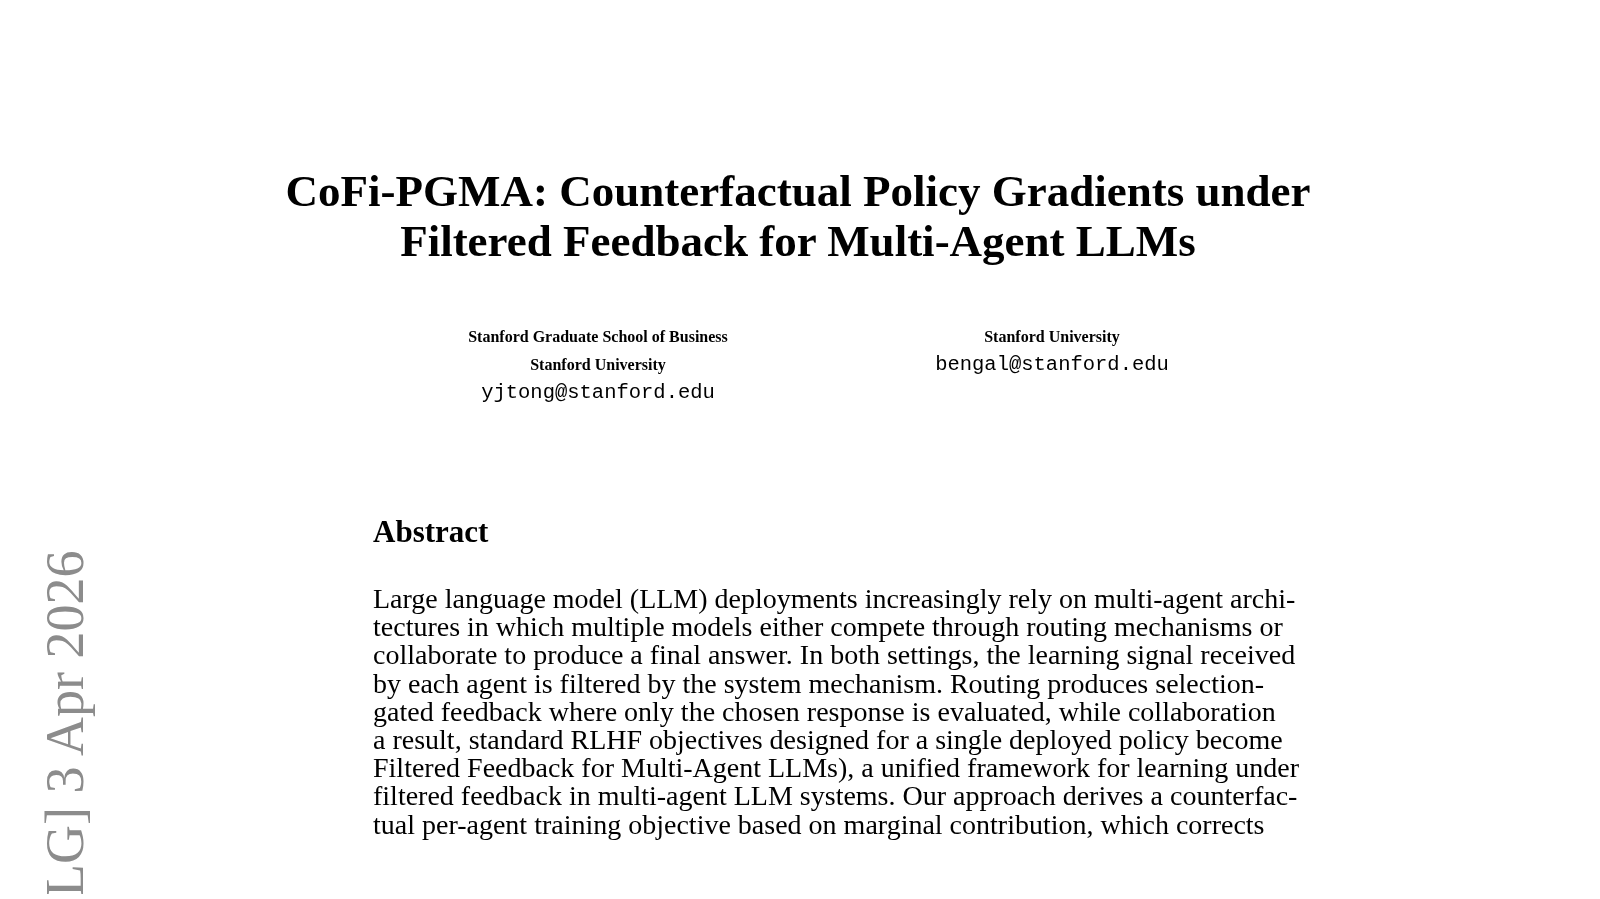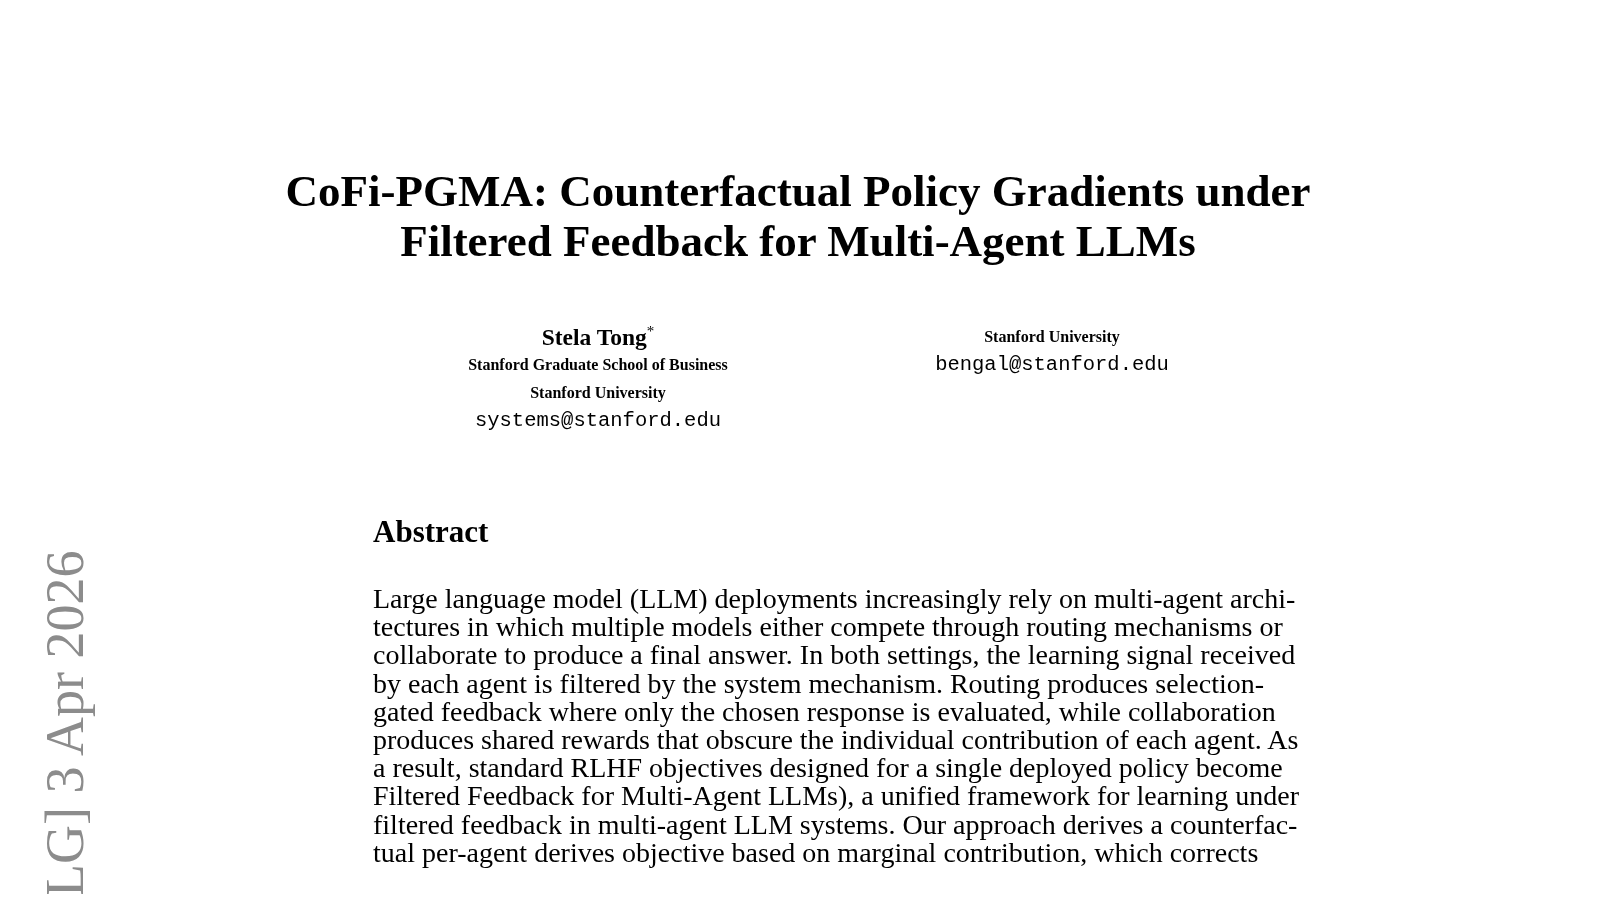--- a/index.html
+++ b/index.html
@@ -100,43 +100,41 @@
 <body>
 
 <div class="page">
 
   <div class="title-wrap">
     <div class="title-line">CoFi-PGMA: Counterfactual Policy Gradients under</div>
     <div class="title-line">Filtered Feedback for Multi-Agent LLMs</div>
   </div>
 
   <div class="author-block first">
-    <div class="author-name"><span>Stela Tong</span><sup>*</sup></div>
     <div class="author-affil">Stanford Graduate School of Business</div>
     <div class="author-affil">Stanford University</div>
-    <div class="author-email">systems@stanford.edu</div>
+    <div class="author-email">yjtong@stanford.edu</div>
   </div>
 
   <div class="author-block second">
     <div class="author-affil">Stanford University</div>
     <div class="author-email">bengal@stanford.edu</div>
   </div>
 
   <div class="abstract-heading-wrap">
     <span class="abstract-heading">Abstract</span>
   </div>
 
   <div class="abstract-body">
       <div class="abs-line">Large language model (LLM) deployments increasingly rely on multi-agent archi-</div>
       <div class="abs-line">tectures in which multiple models either compete through routing mechanisms or</div>
       <div class="abs-line">collaborate to produce a final answer. In both settings, the learning signal received</div>
       <div class="abs-line">by each agent is filtered by the system mechanism. Routing produces selection-</div>
       <div class="abs-line">gated feedback where only the chosen response is evaluated, while collaboration</div>
-      <div class="abs-line">produces shared rewards that obscure the individual contribution of each agent. As</div>
       <div class="abs-line">a result, standard RLHF objectives designed for a single deployed policy become</div>
       <div class="abs-line">Filtered Feedback for Multi-Agent LLMs), a unified framework for learning under</div>
       <div class="abs-line">filtered feedback in multi-agent LLM systems. Our approach derives a counterfac-</div>
-      <div class="abs-line">tual per-agent derives objective based on marginal contribution, which corrects</div>
+      <div class="abs-line">tual per-agent training objective based on marginal contribution, which corrects</div>
     </div>
 
   <div class="watermark" style="color: rgb(140, 140, 140);">LG] 3 Apr 2026</div>
 
 </div>
 
 </body></html>

